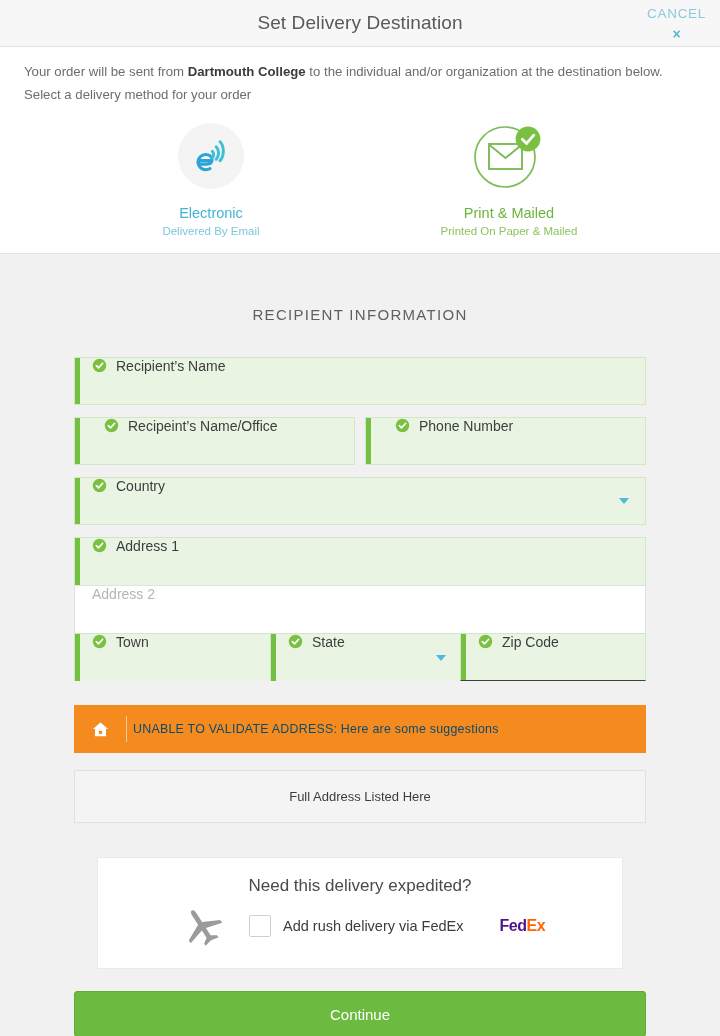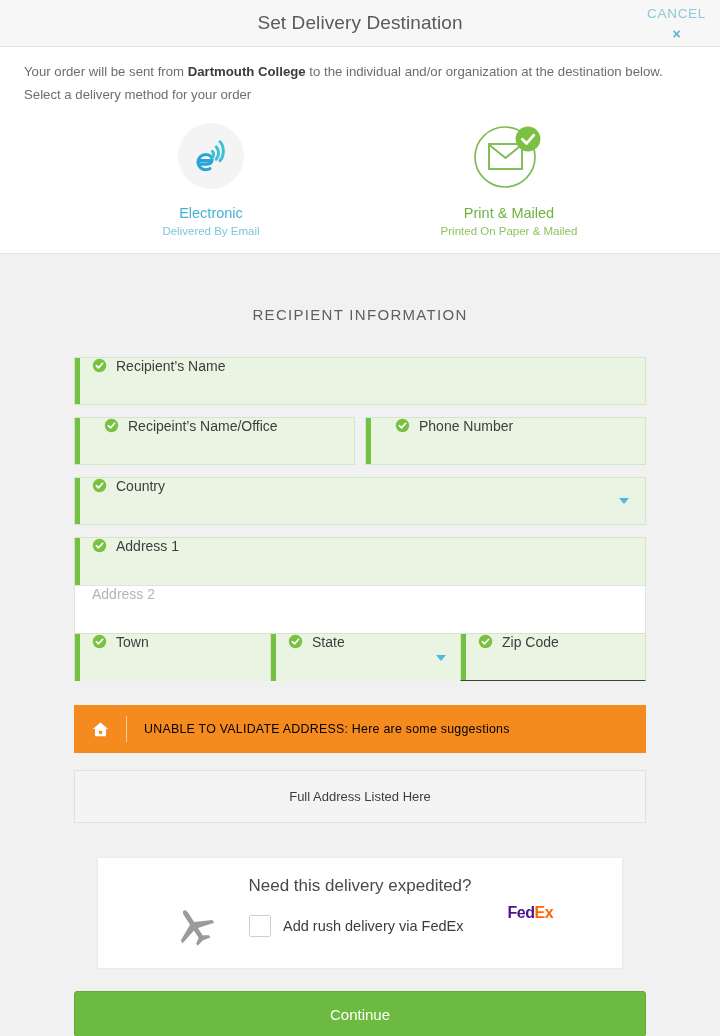--- a/index.html
+++ b/index.html
@@ -212,23 +212,23 @@
     display: flex;
     align-items: center;
     justify-content: center;
   }
   .alert-div {
     width: 1px;
     height: 26px;
     background: rgba(255,255,255,.55);
   }
   .alert-text {
-    margin-left: 17px;
+    margin-left: 6px;
     font-size: 12.4px;
-    color: #000000;
+    color: #0c4a6e;
     letter-spacing: .25px;
   }
 
   
   .suggestion {
     margin-top: 17px;
     height: 53px;
     background: #f4f4f4;
     border: 1px solid #e1e1e1;
     display: flex;
@@ -250,22 +250,23 @@
     padding: 18px 0 16px 0;
     text-align: center;
   }
   .expedite-title {
     font-size: 17px;
     color: #4a4a4a;
     margin-bottom: 6px;
   }
   .expedite-row {
     display: flex;
-    justify-content: center;
-    gap: 26px;
+    align-items: center;
+    justify-content: center;
+    gap: 18px;
     padding: 2px 0 4px 0;
   }
   .plane-icon { width: 56px; display: flex; justify-content: center; }
   .cb-wrap {
     display: flex;
     align-items: center;
     gap: 12px;
     cursor: pointer;
   }
   .checkbox {

